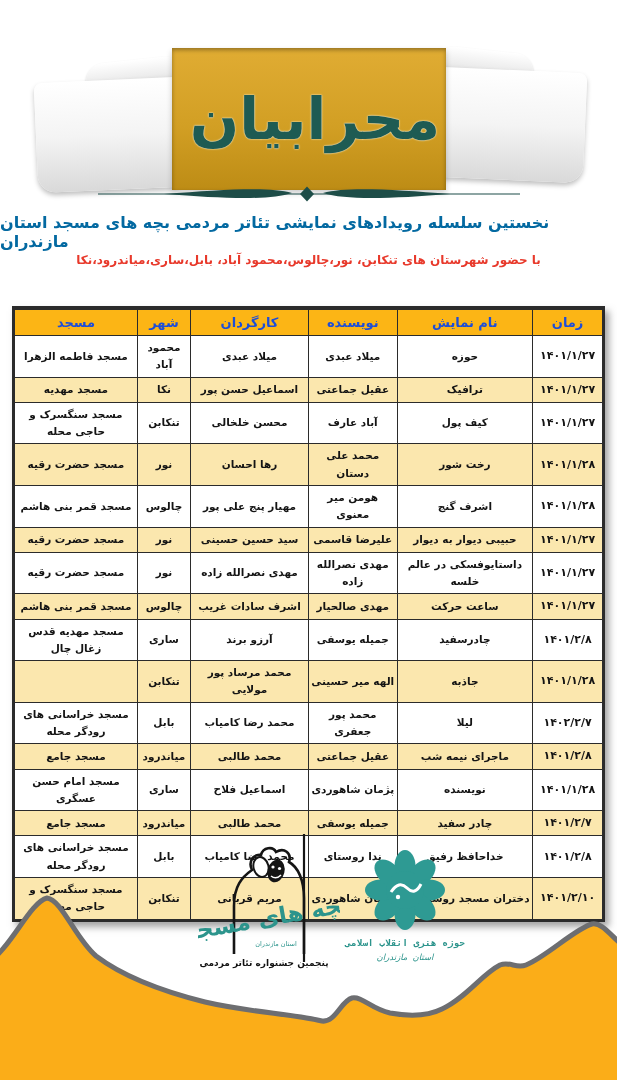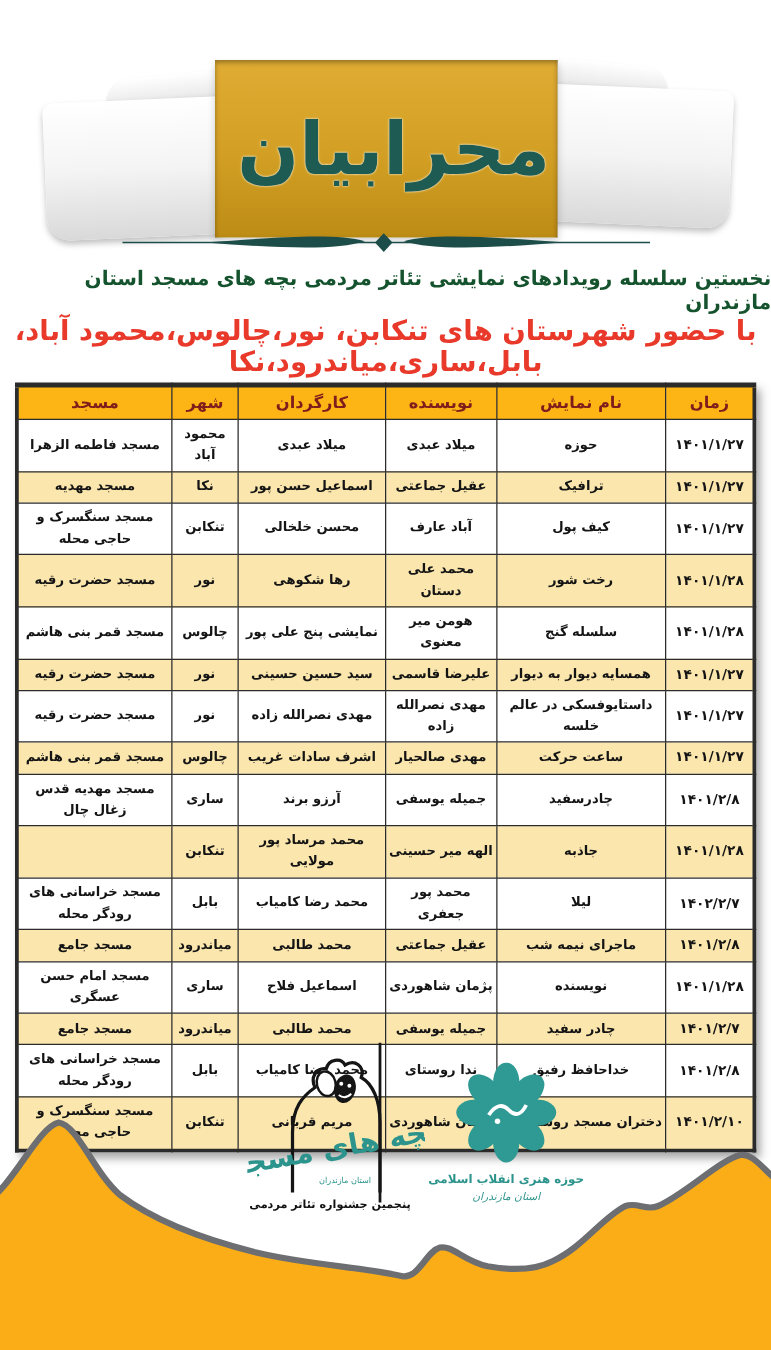--- a/index.html
+++ b/index.html
@@ -24,39 +24,39 @@
                 background:linear-gradient(180deg,#e0ac33 0%,#d29f24 55%,#bd8c15 100%);
                 box-shadow:0 2px 4px rgba(0,0,0,.35) inset, 0 3px 6px rgba(0,0,0,.2);
                 display:flex; align-items:center; justify-content:center; }
   .gold-panel .title { font-size:58px; font-weight:bold; color:#1e5b53;
                        text-shadow:0 0 2px #f6e9c2, 0 0 1px #ffffff; line-height:1;margin-left:12px; }
 
   
   .divider { position:absolute; top:183px; left:0; width:617px; text-align:center; }
 
   
-  .intro1 { position:absolute; top:213px; width:100%; text-align:right;
-            font-size:16px; font-weight:bold; color:#14532d; }
+  .intro1 { position:absolute; top:213px; width:100%; text-align:left;
+            font-size:16px; font-weight:bold; color:#0369a1; }
   .intro2 { position:absolute; top:253px; width:100%; text-align:center;
-            font-size:22px; font-weight:bold; color:#e8392b; }
+            font-size:12px; font-weight:bold; color:#e8392b; }
 
   
   .table-wrap { position:absolute; top:306px; left:12px; width:593px;
                 box-shadow:4px 5px 7px rgba(90,90,90,.55); }
   table { width:100%; border-collapse:collapse; background:#fff;
           border:3px solid #2b2b2b; border-top-width:4px; }
   th, td { border:1px solid #2b2b2b; text-align:center; vertical-align:middle; }
-  th { background:#fcb515; color:#7f1d1d; font-size:13px; font-weight:bold; padding:5px 2px; }
+  th { background:#fcb515; color:#1d4ed8; font-size:13px; font-weight:bold; padding:5px 2px; }
   td { font-size:10.5px; font-weight:bold; color:#141414; padding:3px 2px; line-height:1.65; }
   td.time { font-size:11px; white-space:nowrap; }
   tbody tr:nth-child(even) td { background:#fbe7ae; }
 
   
   .logo-left  { position:absolute; left:198px; top:834px; }
-  .logo-right { position:absolute; left:338px; top:850px; }
+  .logo-right { position:absolute; left:338px; top:850px;font-family:Liberation Mono, monospace; }
 
   
   .mountains { position:absolute; left:0; bottom:0; width:617px; height:212px; }
 </style>
 </head>
 <body>
 
 <div class="page">
 
   <div class="ribbon">
@@ -125,35 +125,35 @@
             <td>کیف پول</td>
             <td>آباد عارف</td>
             <td>محسن خلخالی</td>
             <td>تنکابن</td>
             <td>مسجد سنگسرک و حاجی محله</td>
           </tr>
           <tr>
             <td class="time">۱۴۰۱/۱/۲۸</td>
             <td>رخت شور</td>
             <td>محمد علی دستان</td>
-            <td>رها شکوهی</td>
+            <td>رها احسان</td>
             <td>نور</td>
             <td>مسجد حضرت رقیه</td>
           </tr>
           <tr>
             <td class="time">۱۴۰۱/۱/۲۸</td>
-            <td>سلسله گنج</td>
+            <td>اشرف گنج</td>
             <td>هومن میر معنوی</td>
-            <td>نمایشی پنج علی پور</td>
+            <td>مهیار پنج علی پور</td>
             <td>چالوس</td>
             <td>مسجد قمر بنی هاشم</td>
           </tr>
           <tr>
             <td class="time">۱۴۰۱/۱/۲۷</td>
-            <td>همسایه دیوار به دیوار</td>
+            <td>حبیبی دیوار به دیوار</td>
             <td>علیرضا قاسمی</td>
             <td>سید حسین حسینی</td>
             <td>نور</td>
             <td>مسجد حضرت رقیه</td>
           </tr>
           <tr>
             <td class="time">۱۴۰۱/۱/۲۷</td>
             <td>داستایوفسکی در عالم خلسه</td>
             <td>مهدی نصرالله زاده</td>
             <td>مهدی نصرالله زاده</td>

